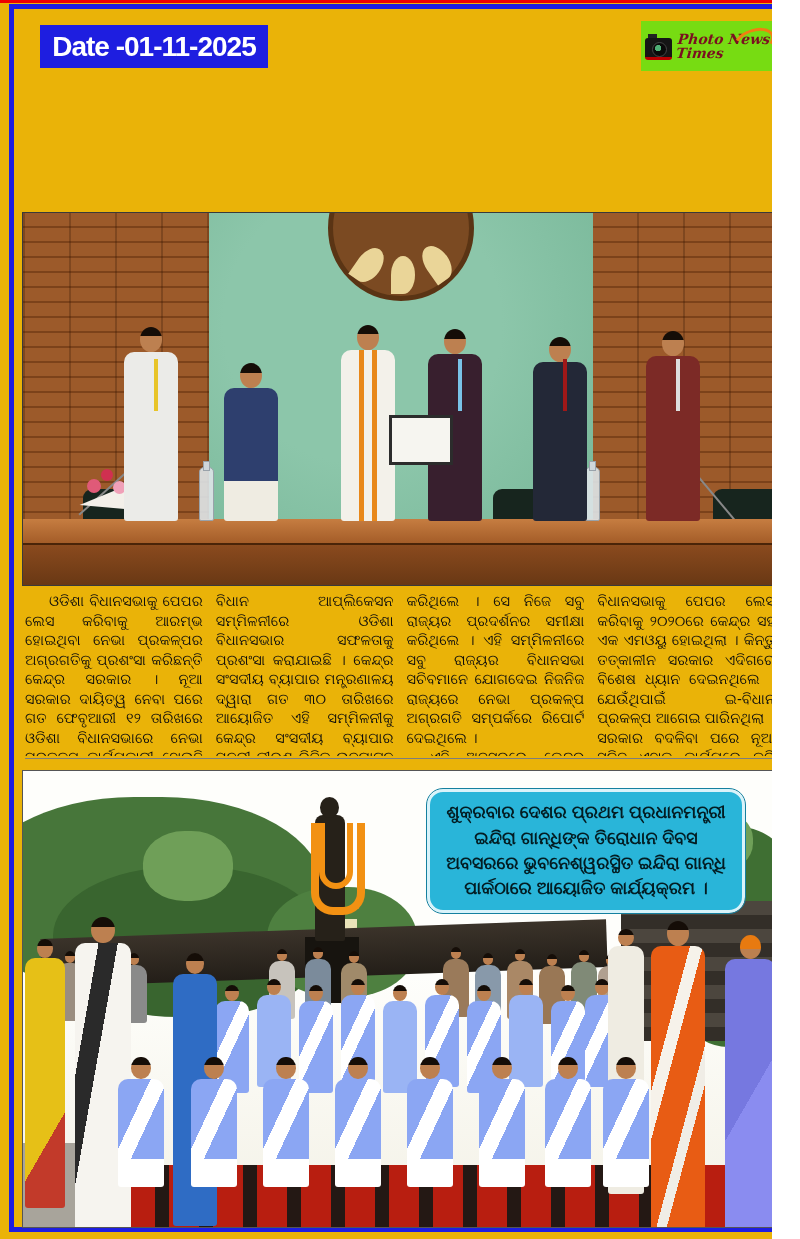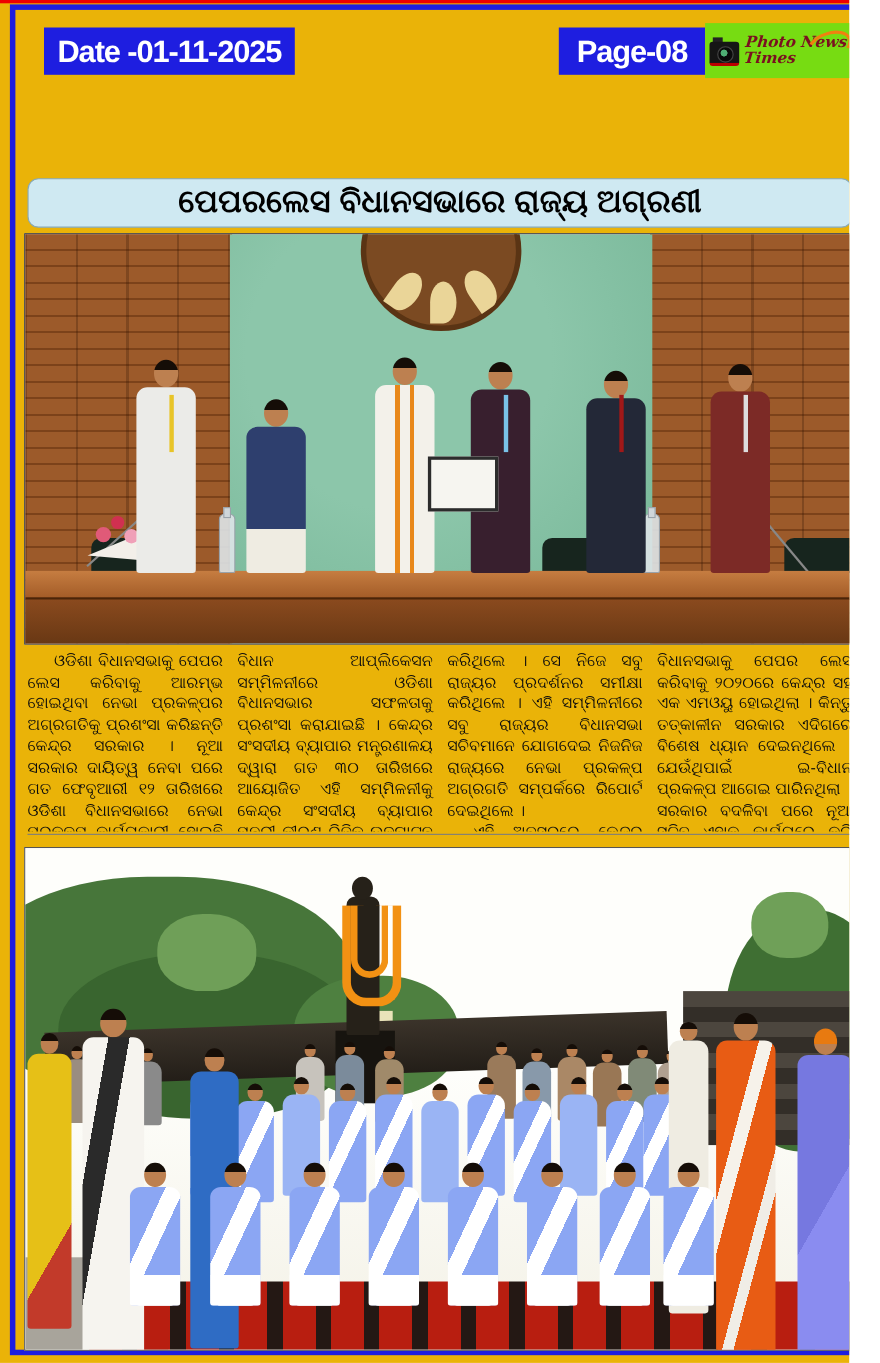--- a/index.html
+++ b/index.html
@@ -89,36 +89,30 @@
 </head>
 <body>
 
 <div id="page">
   <div class="red-top"></div>
   <div class="frame"></div>
 
   <div class="hbox date-box">
     <span>Date -01-11-2025</span>
   </div>
-  <div class="hbox pageno-box">
-    <span>Page-08</span>
-  </div>
   <div class="logo-box">
     <div class="cam">
       <div class="flash"></div>
         <div class="body"></div>
         <div class="lens"></div>
     </div>
     <div class="brand-text">Photo News Times</div>
     <div class="swoosh"></div>
   </div>
 
-  <div class="subhead">
-    <span>ପେପରଲେସ ବିଧାନସଭାରେ ରାଜ୍ୟ ଅଗ୍ରଣୀ</span>
-  </div>
 
   <div id="photo1" class="photo">
     <div class="wood" style="left:0;width:188px;"></div>
     <div class="wood" style="left:568px;width:188px;"></div>
     <div class="greenwall"></div>
     <div class="emblem">
       <div class="pais" style="left:24px;top:86px;transform:rotate(35deg);"></div>
       <div class="pais" style="left:58px;top:96px;transform:rotate(0deg);"></div>
       <div class="pais" style="left:92px;top:84px;transform:rotate(-35deg);"></div>
     </div>
@@ -359,14 +353,17 @@
         </div>
         <div class="fig" style="left: 628px; top: 150px; width: 54px; z-index: 5;">
           <div class="fhead" style="width: 22.68px; height: 25.38px;"></div>
           <div class="fbody" style="height: 284px; background: linear-gradient(105deg, rgb(232, 92, 20) 0px, rgb(232, 92, 20) 30%, rgb(246, 242, 234) 30%, rgb(246, 242, 234) 40%, rgb(232, 92, 20) 40%, rgb(232, 92, 20) 62%, rgb(240, 237, 230) 62%, rgb(240, 237, 230) 70%, rgb(232, 92, 20) 70%);"></div>
         </div>
         <div class="fig" style="left: 702px; top: 164px; width: 50px; z-index: 5;">
           <div class="fhead" style="width: 21px; height: 23.5px; background: linear-gradient(rgb(232, 122, 16) 0px, rgb(232, 122, 16) 58%, rgb(189, 128, 80) 58%);"></div>
           <div class="fbody" style="height: 278px; background: linear-gradient(120deg, rgb(118, 120, 224) 0px, rgb(118, 120, 224) 50%, rgb(138, 140, 240) 50%);"></div>
         </div>
       </div>
+    <div class="caption-box">
+      <span>ଶୁକ୍ରବାର ଦେଶର ପ୍ରଥମ ପ୍ରଧାନମନ୍ତ୍ରୀ ଇନ୍ଦିରା ଗାନ୍ଧିଙ୍କ ତିରୋଧାନ ଦିବସ ଅବସରରେ ଭୁବନେଶ୍ୱରସ୍ଥିତ ଇନ୍ଦିରା ଗାନ୍ଧି ପାର୍କଠାରେ ଆୟୋଜିତ କାର୍ଯ୍ୟକ୍ରମ ।</span>
+    </div>
   </div>
 </div>
 
 </body></html>

